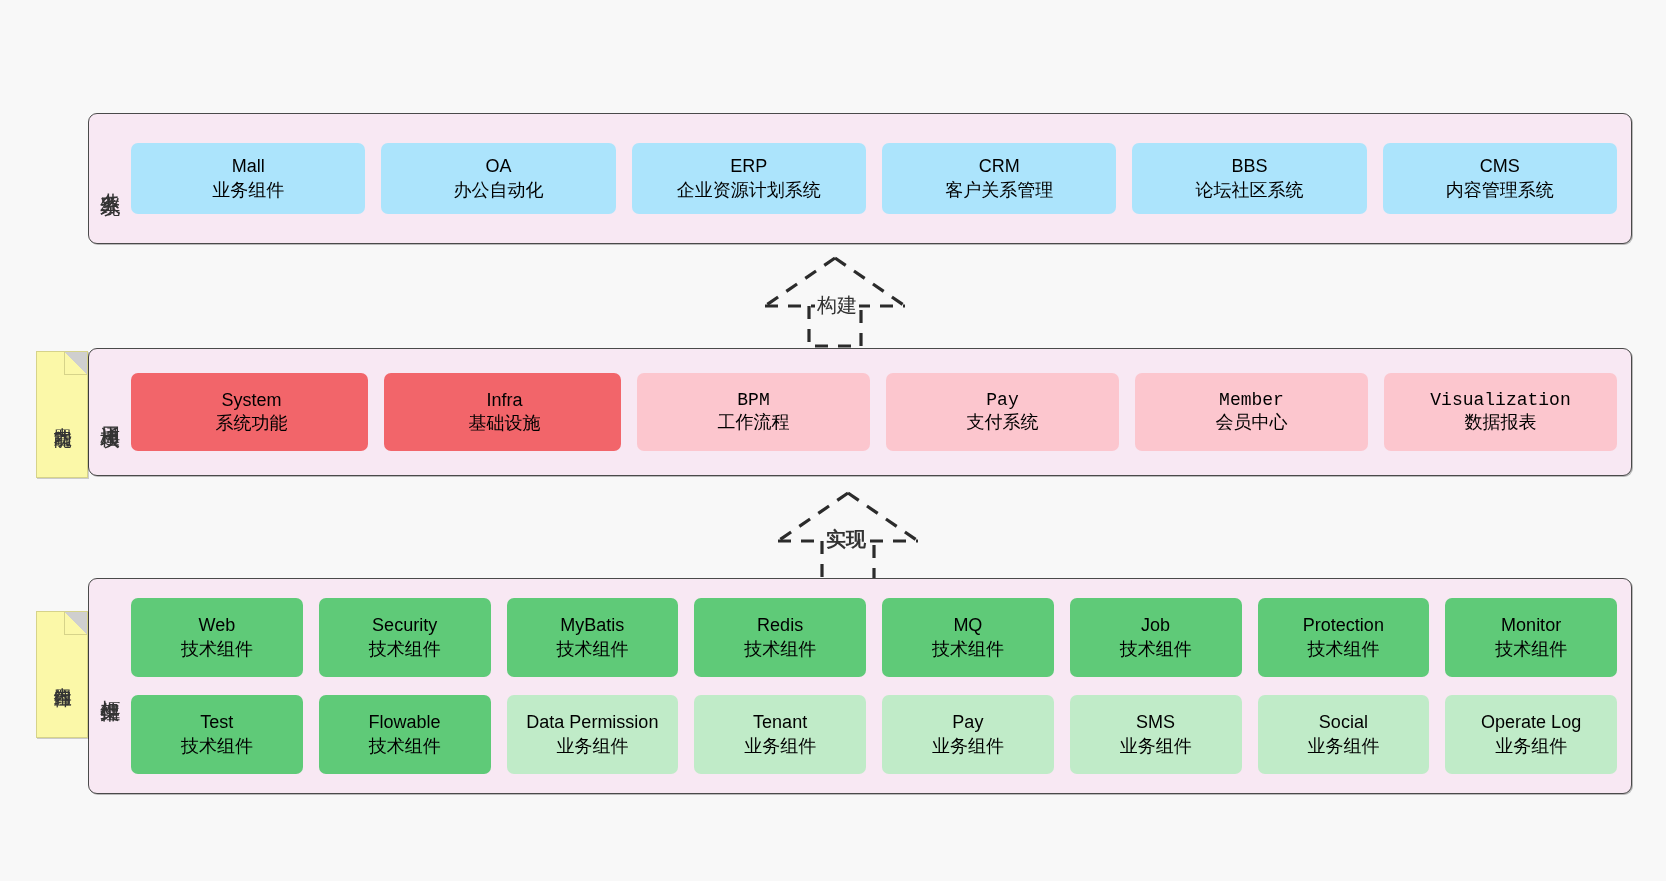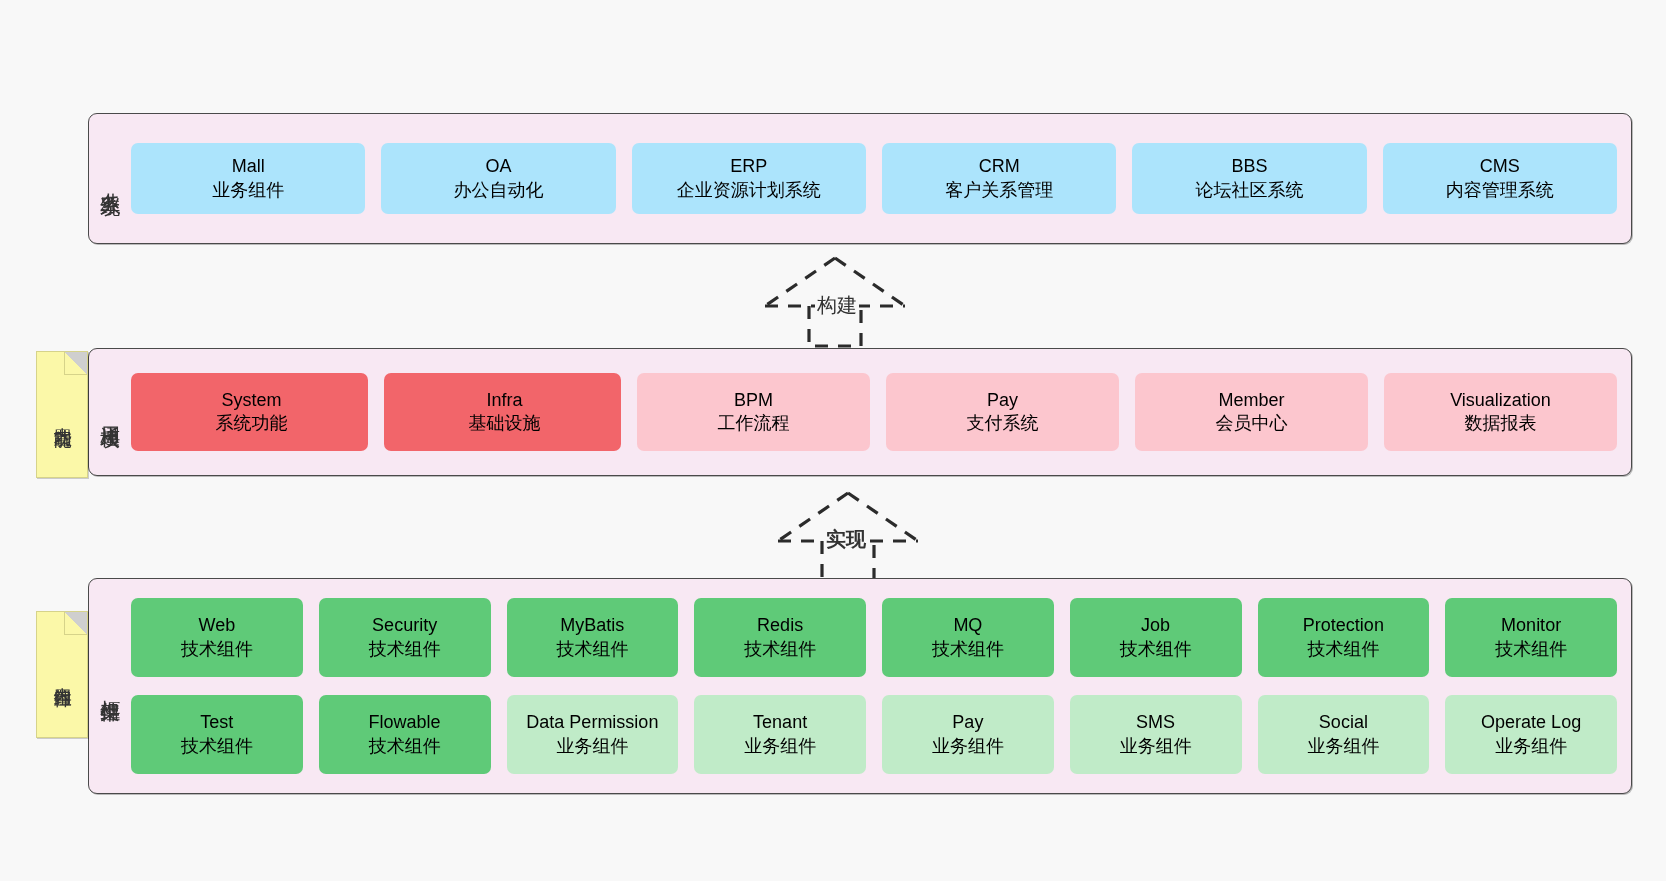--- a/index.html
+++ b/index.html
@@ -76,21 +76,21 @@
     color: #000000;
     padding: 6px 4px;
     box-sizing: border-box;
     user-select: none;
   }
   .tile .t-en { display: block; }
   .tile .t-cn { display: block; }
 
   .tile-blue   { background: #ace4fc; }
   .tile-red    { background: #f2656a; padding-left: 8px; }
-  .tile-pink   { background: #fcc6ce; }
+  .tile-pink   { background: #fcc6ce; font-family: Liberation Mono, monospace; }
   .tile-green  { background: #5fca78; }
   .tile-lgreen { background: #c0ebc8; }
 
   
   #layer-business {
     left: 88px;
     top: 113px;
     width: 1544px;
     height: 131px;
   }

